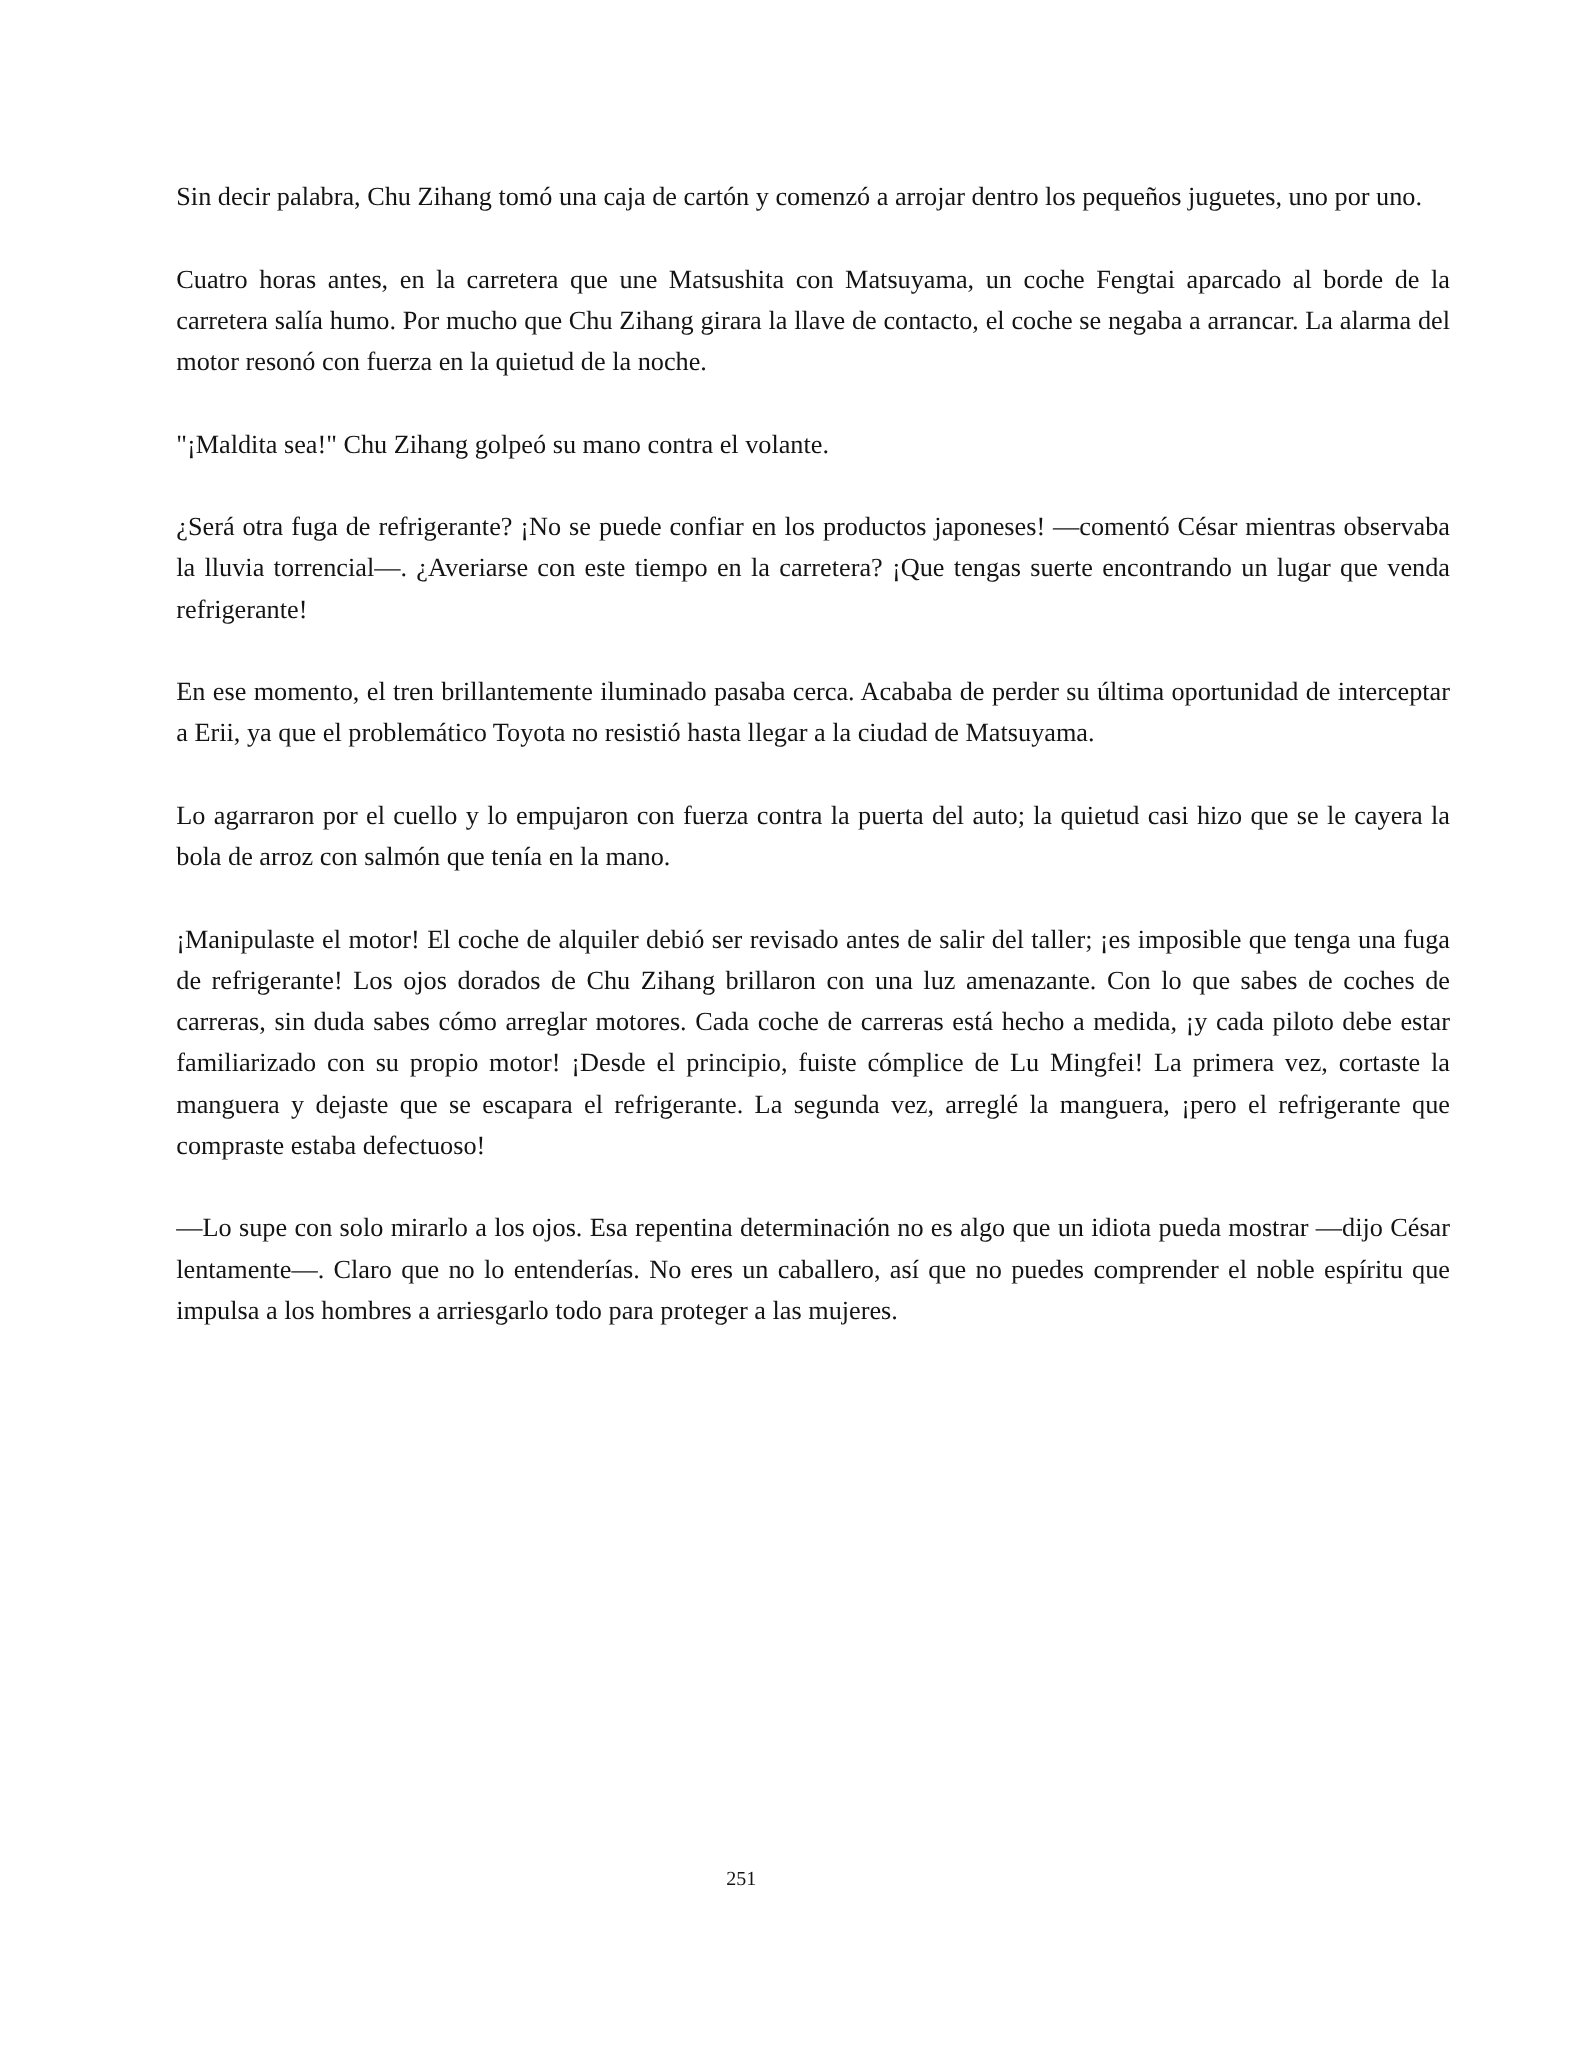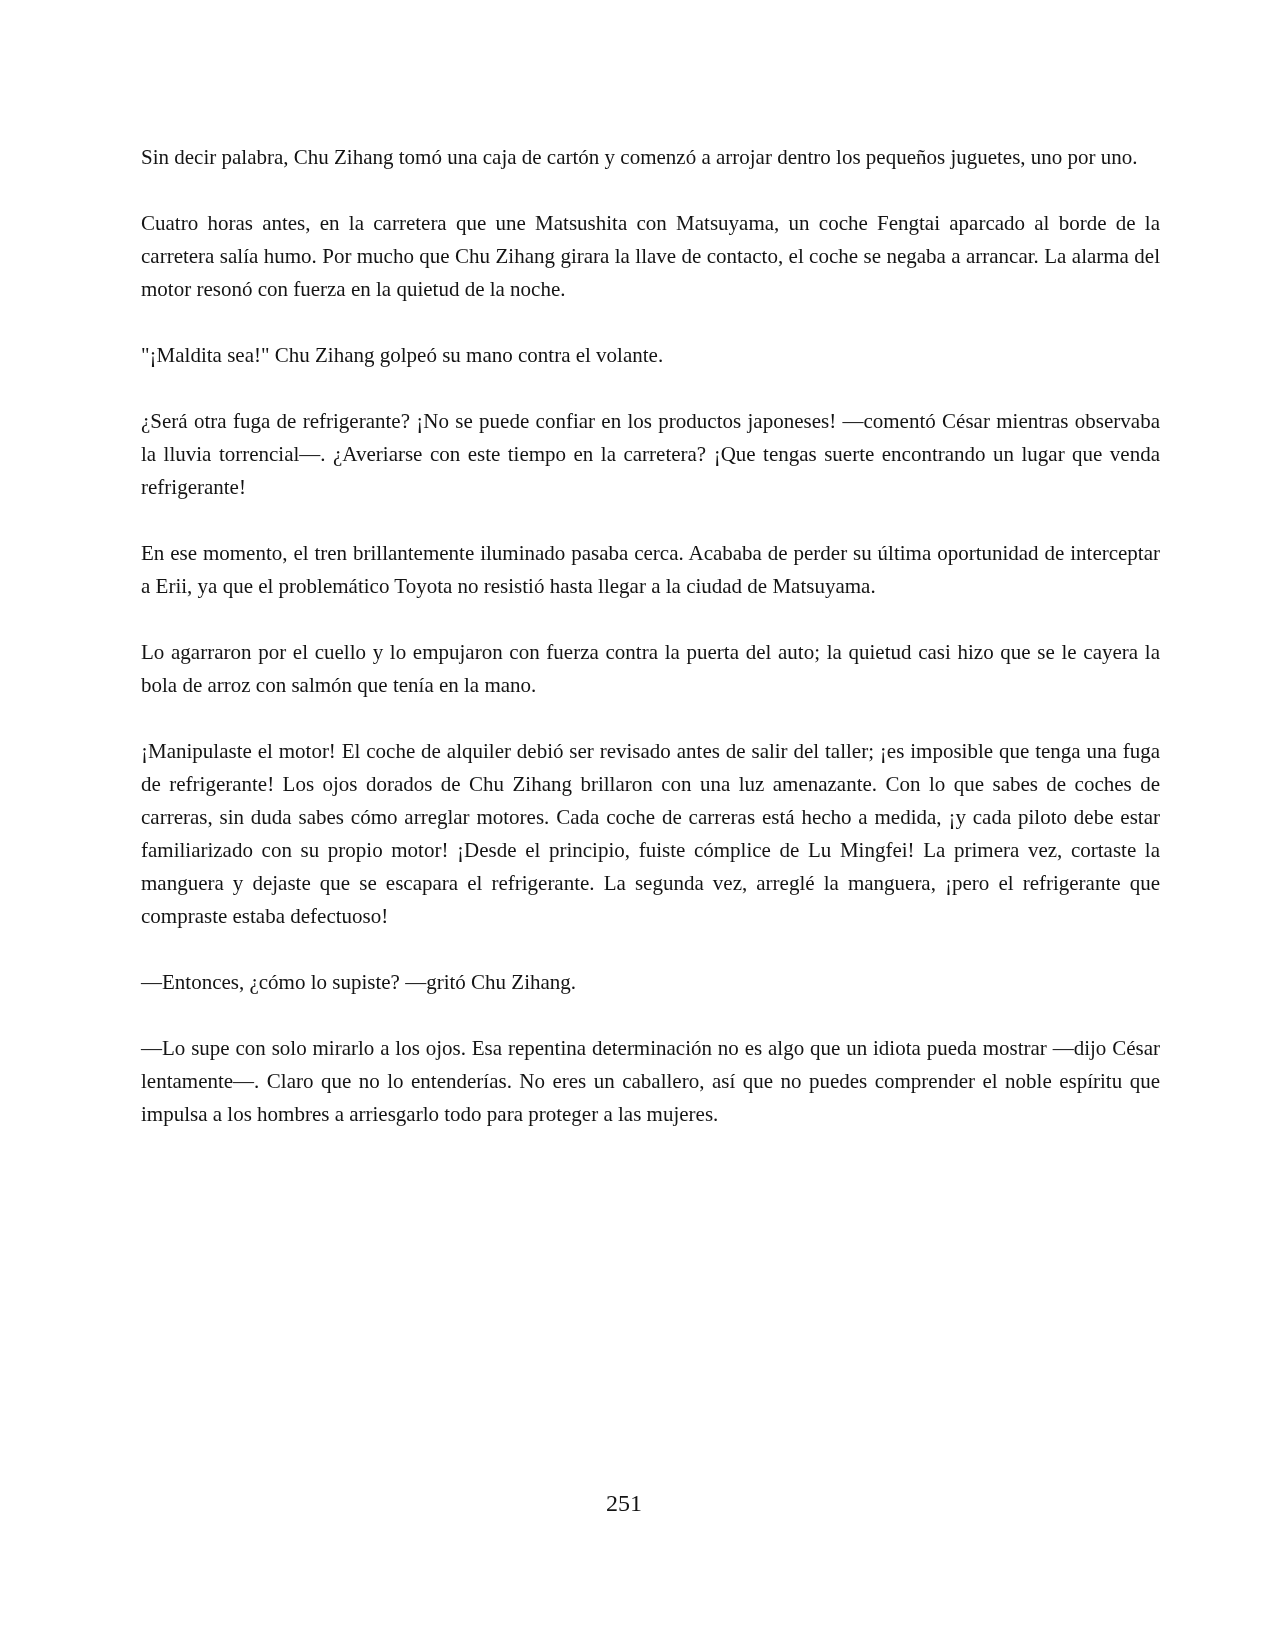--- a/index.html
+++ b/index.html
@@ -21,34 +21,33 @@
     overflow: hidden;
   }
   .page p {
     margin: 0 0 33px 0;
     text-align: justify;
     text-justify: inter-word;
   }
   .page-number {
     position: absolute;
     bottom: 130px;
-    left: 158px;
+    left: 127px;
     width: 932px;
     text-align: center;
-    font-size: 24px;
+    font-size: 16px;
     line-height: 33px;
   }
 </style>
 </head>
 <body>
 
 <div class="page">
   <p>Sin decir palabra, Chu Zihang tomó una caja de cartón y comenzó a arrojar dentro los pequeños juguetes, uno por uno.</p>
   <p>Cuatro horas antes, en la carretera que une Matsushita con Matsuyama, un coche Fengtai aparcado al borde de la carretera salía humo. Por mucho que Chu Zihang girara la llave de contacto, el coche se negaba a arrancar. La alarma del motor resonó con fuerza en la quietud de la noche.</p>
   <p>"¡Maldita sea!" Chu Zihang golpeó su mano contra el volante.</p>
   <p>¿Será otra fuga de refrigerante? ¡No se puede confiar en los productos japoneses! —comentó César mientras observaba la lluvia torrencial—. ¿Averiarse con este tiempo en la carretera? ¡Que tengas suerte encontrando un lugar que venda refrigerante!</p>
   <p>En ese momento, el tren brillantemente iluminado pasaba cerca. Acababa de perder su última oportunidad de interceptar a Erii, ya que el problemático Toyota no resistió hasta llegar a la ciudad de Matsuyama.</p>
   <p>Lo agarraron por el cuello y lo empujaron con fuerza contra la puerta del auto; la quietud casi hizo que se le cayera la bola de arroz con salmón que tenía en la mano.</p>
   <p>¡Manipulaste el motor! El coche de alquiler debió ser revisado antes de salir del taller; ¡es imposible que tenga una fuga de refrigerante! Los ojos dorados de Chu Zihang brillaron con una luz amenazante. Con lo que sabes de coches de carreras, sin duda sabes cómo arreglar motores. Cada coche de carreras está hecho a medida, ¡y cada piloto debe estar familiarizado con su propio motor! ¡Desde el principio, fuiste cómplice de Lu Mingfei! La primera vez, cortaste la manguera y dejaste que se escapara el refrigerante. La segunda vez, arreglé la manguera, ¡pero el refrigerante que compraste estaba defectuoso!</p>
-  <p>—Entonces, ¿cómo lo supiste? —gritó Chu Zihang.</p>
   <p>—Lo supe con solo mirarlo a los ojos. Esa repentina determinación no es algo que un idiota pueda mostrar —dijo César lentamente—. Claro que no lo entenderías. No eres un caballero, así que no puedes comprender el noble espíritu que impulsa a los hombres a arriesgarlo todo para proteger a las mujeres.</p>
   <div class="page-number">251</div>
 </div>
 
 </body></html>

